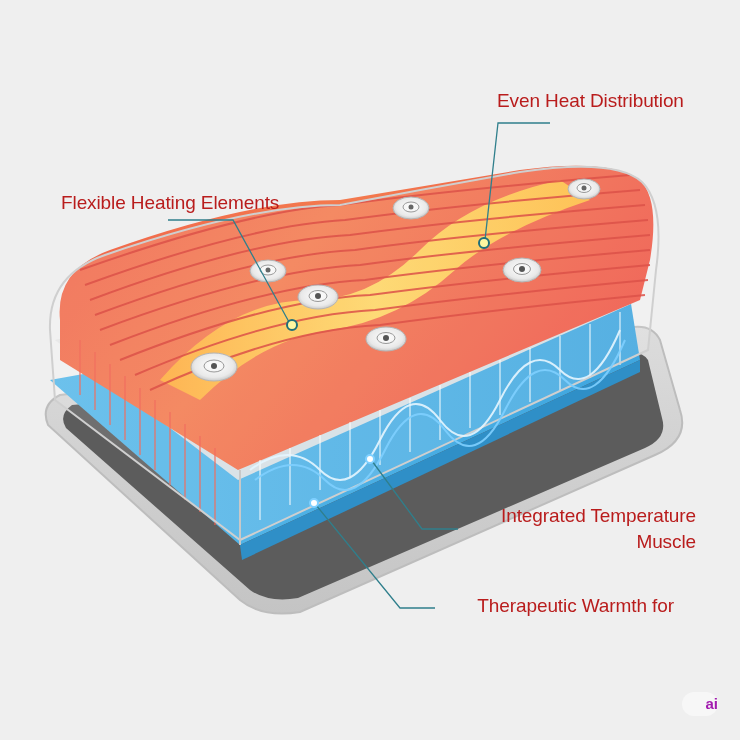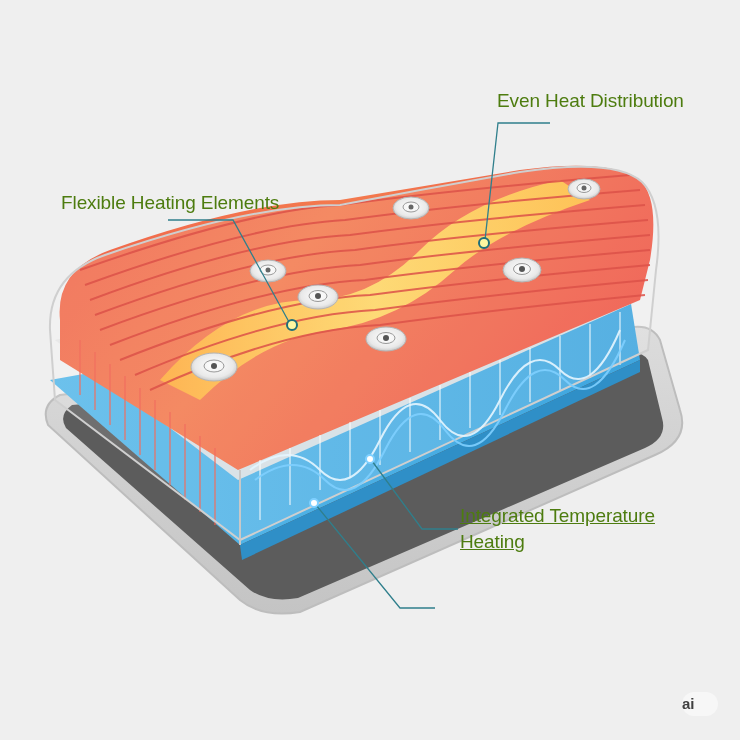--- a/index.html
+++ b/index.html
@@ -5,32 +5,32 @@
     html, body { margin: 0; padding: 0; }
     body {
       width: 740px; height: 740px; overflow: hidden;
       background: #efefef;
       font-family: "Liberation Sans", "DejaVu Sans", sans-serif;
       position: relative;
     }
     .canvas { position: absolute; left: 0; top: 0; width: 740px; height: 740px; }
     .label {
       position: absolute;
-      color: #4d7c0f;
+      color: #b91c1c;
       font-size: 19px;
       line-height: 26px;
       letter-spacing: -0.1px;
       white-space: nowrap;
     }
-    .label.center { text-align: left; text-decoration: underline; }
+    .label.center { text-align: right; }
     .watermark {
       position: absolute; left: 682px; top: 692px;
       width: 36px; height: 24px; border-radius: 12px;
-      background: #f7f7f7; color: #404040;
-      font-size: 15px; line-height: 24px; text-align: left;
+      background: #f7f7f7; color: #a21caf;
+      font-size: 15px; line-height: 24px; text-align: right;
       font-weight: bold;
     }
   </style>
 </head>
 <body>
 
 <svg class="canvas" viewBox="0 0 740 740" xmlns="http://www.w3.org/2000/svg">
   <defs>
     <linearGradient id="topGrad" x1="0" y1="0" x2="1" y2="0.4">
       <stop offset="0" stop-color="#f0624b"></stop>
@@ -173,19 +173,20 @@
     <path d="M435 608 L400 608 L316 505"></path>
     <circle cx="314" cy="503" r="4" fill="#ffffff" stroke="#7fd0ff" stroke-width="2"></circle>
   </g>
 </svg>
 
 <div class="label" style="left:497px; top:88px;">Even Heat Distribution</div>
 <div class="label" style="left:61px; top:190px;">Flexible Heating Elements</div>
 
 <div class="label center" style="left:460px; top:503px; width:236px;">
   <div>Integrated Temperature</div>
-  <div>Heating</div>
+  <div>Muscle</div>
 </div>
 
 <div class="label center" style="left:438px; top:593px; width:236px;">
+  <div>Therapeutic Warmth for</div>
 </div>
 
 <div class="watermark">ai</div>
 
 </body></html>

